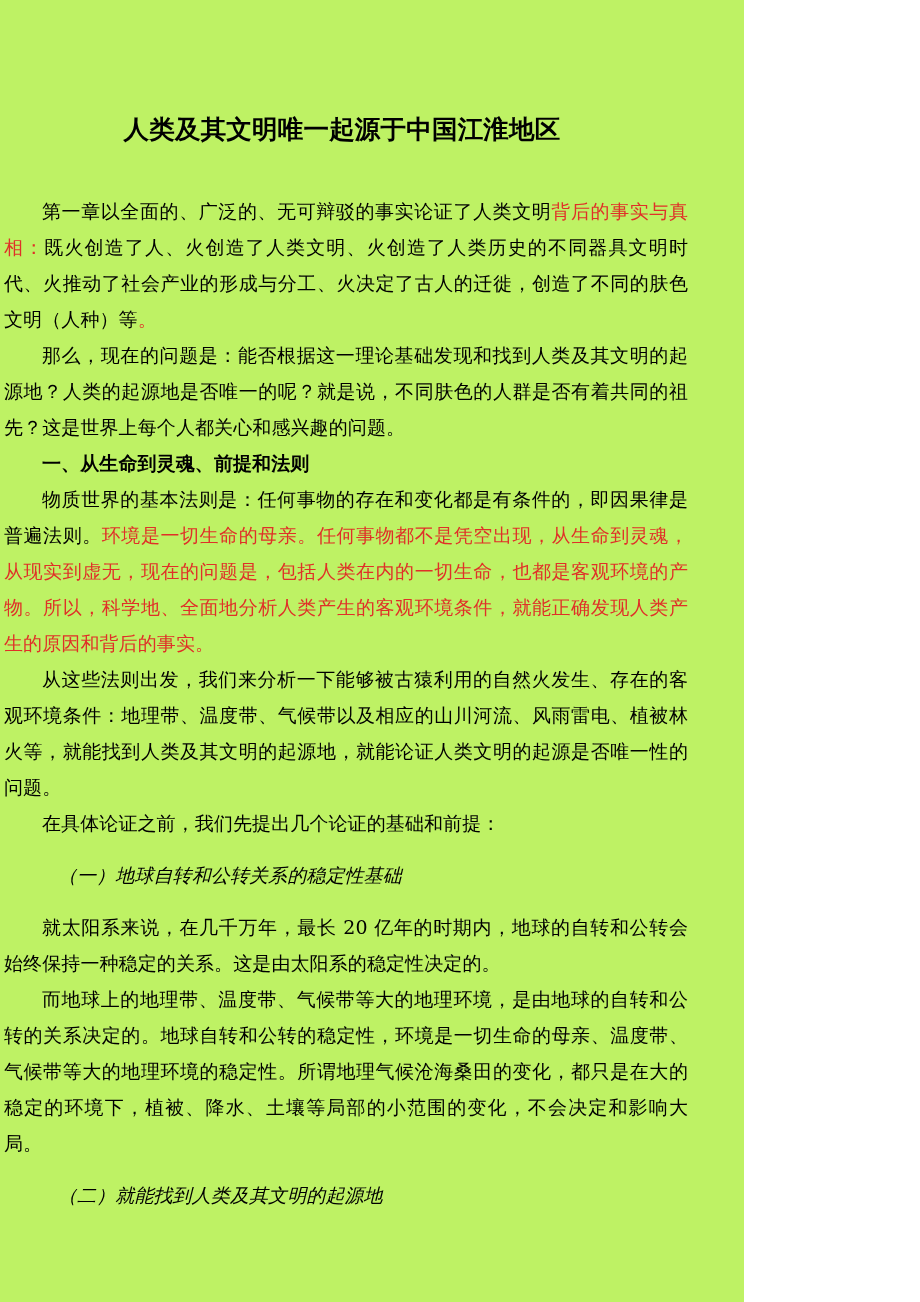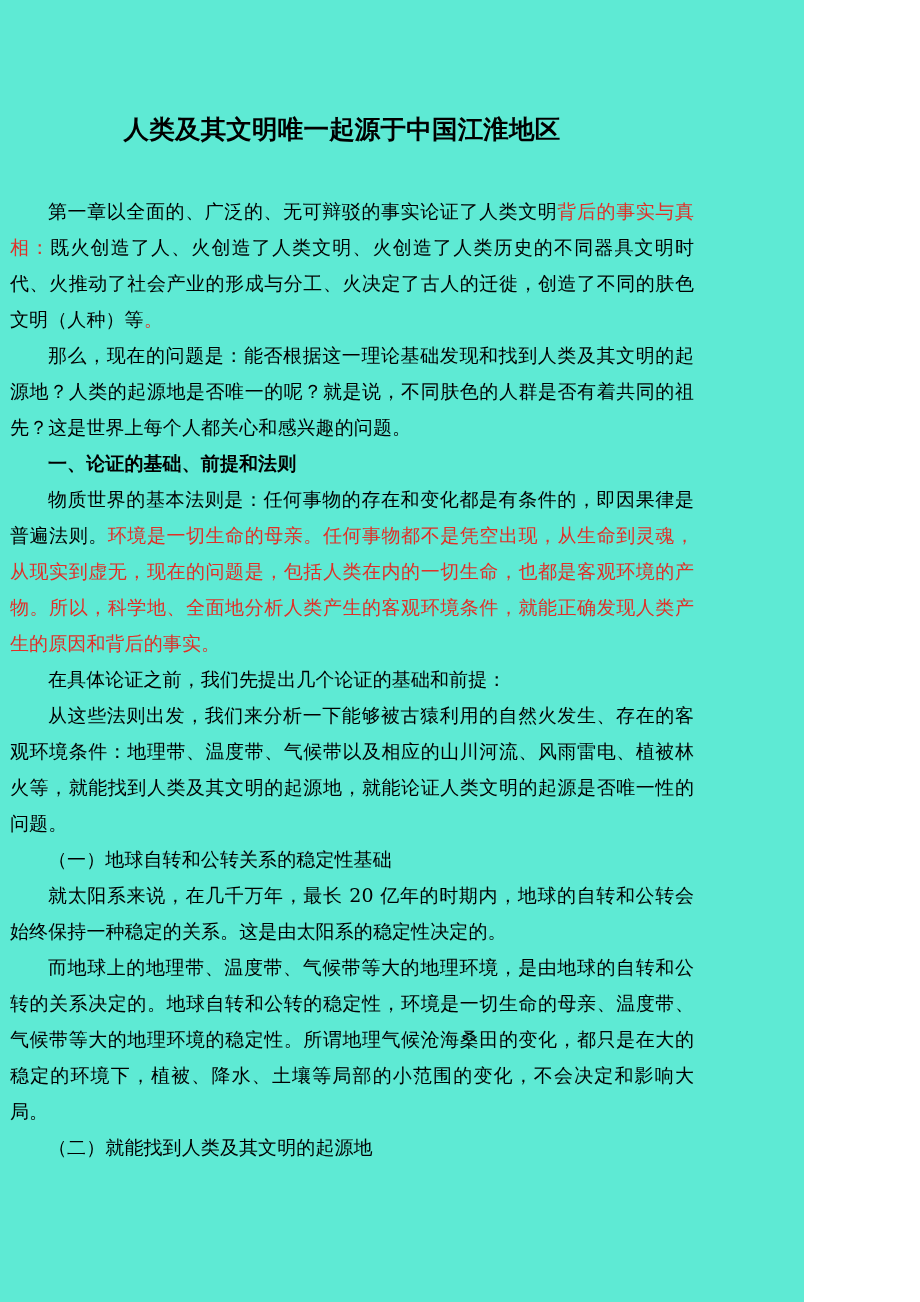--- a/index.html
+++ b/index.html
@@ -7,43 +7,43 @@
     margin: 0;
     padding: 0;
     background: #ffffff;
   }
   body {
     font-family: "DejaVu Serif", "Liberation Serif", serif;
     color: #000000;
   }
   .page {
     position: relative;
-    width: 804px;
+    width: 744px;
     height: 1302px;
-    background: #5eead4;
+    background: #bef264;
     overflow: hidden;
     box-sizing: border-box;
   }
   .doc-title {
     font-size: 25.5px;
     font-weight: bold;
     text-align: center;
     letter-spacing: 0.2px;
     margin: 0;
     padding: 0;
     position: absolute;
     left: 0;
     top: 112px;
     width: 684px;
     line-height: 34px;
     color: #000000;
   }
   .body-block {
     position: absolute;
-    left: 10px;
+    left: 4px;
     top: 193px;
     width: 684px;
   }
   p.para {
     margin: 0;
     padding: 0;
     font-size: 19px;
     line-height: 36px;
     text-align: justify;
     text-justify: inter-ideograph;
@@ -55,49 +55,50 @@
     margin: 0;
     padding: 0;
     font-size: 19px;
     line-height: 36px;
     font-weight: bold;
     text-indent: 2em;
     color: #000000;
     letter-spacing: 0.1px;
   }
   p.subheading {
-    margin: 0;
+    margin: 16px;
     padding: 0;
     font-size: 19px;
     line-height: 36px;
     text-indent: 2em;
     color: #000000;
     letter-spacing: 0.1px;
+    font-style: italic;
   }
   .red {
     color: #E03028;
   }
   .blk {
     color: #000000;
   }
 </style>
 </head>
 <body>
 
 <div class="page">
 
   <h1 class="doc-title">人类及其文明唯一起源于中国江淮地区</h1>
 
   <div class="body-block">
 
   <p class="para"><span class="blk">第一章以全面的、广泛的、无可辩驳的事实论证了人类文明</span><span class="red">背后的事实与真相：</span><span class="blk">既火创造了人、火创造了人类文明、火创造了人类历史的不同器具文明时代、火推动了社会产业的形成与分工、火决定了古人的迁徙，创造了不同的肤色文明（人种）等</span><span class="red">。</span></p>
       <p class="para"><span class="blk">那么，现在的问题是：能否根据这一理论基础发现和找到人类及其文明的起源地？人类的起源地是否唯一的呢？就是说，不同肤色的人群是否有着共同的祖先？这是世界上每个人都关心和感兴趣的问题。</span></p>
-      <p class="heading"><span class="blk">一、论证的基础、前提和法则</span></p>
+      <p class="heading"><span class="blk">一、从生命到灵魂、前提和法则</span></p>
       <p class="para"><span class="blk">物质世界的基本法则是：任何事物的存在和变化都是有条件的，即因果律是普遍法则。</span><span class="red">环境是一切生命的母亲。任何事物都不是凭空出现，从生命到灵魂，从现实到虚无，现在的问题是，包括人类在内的一切生命，也都是客观环境的产物。所以，科学地、全面地分析人类产生的客观环境条件，就能正确发现人类产生的原因和背后的事实。</span></p>
+      <p class="para"><span class="blk">从这些法则出发，我们来分析一下能够被古猿利用的自然火发生、存在的客观环境条件：地理带、温度带、气候带以及相应的山川河流、风雨雷电、植被林火等，就能找到人类及其文明的起源地，就能论证人类文明的起源是否唯一性的问题。</span></p>
       <p class="para"><span class="blk">在具体论证之前，我们先提出几个论证的基础和前提：</span></p>
-      <p class="para"><span class="blk">从这些法则出发，我们来分析一下能够被古猿利用的自然火发生、存在的客观环境条件：地理带、温度带、气候带以及相应的山川河流、风雨雷电、植被林火等，就能找到人类及其文明的起源地，就能论证人类文明的起源是否唯一性的问题。</span></p>
       <p class="subheading"><span class="blk">（一）地球自转和公转关系的稳定性基础</span></p>
       <p class="para"><span class="blk">就太阳系来说，在几千万年，最长 20 亿年的时期内，地球的自转和公转会始终保持一种稳定的关系。这是由太阳系的稳定性决定的。</span></p>
       <p class="para"><span class="blk">而地球上的地理带、温度带、气候带等大的地理环境，是由地球的自转和公转的关系决定的。地球自转和公转的稳定性，环境是一切生命的母亲、温度带、气候带等大的地理环境的稳定性。所谓地理气候沧海桑田的变化，都只是在大的稳定的环境下，植被、降水、土壤等局部的小范围的变化，不会决定和影响大局。</span></p>
       <p class="subheading"><span class="blk">（二）就能找到人类及其文明的起源地</span></p>
     </div>
 
 </div>
 
 </body></html>

